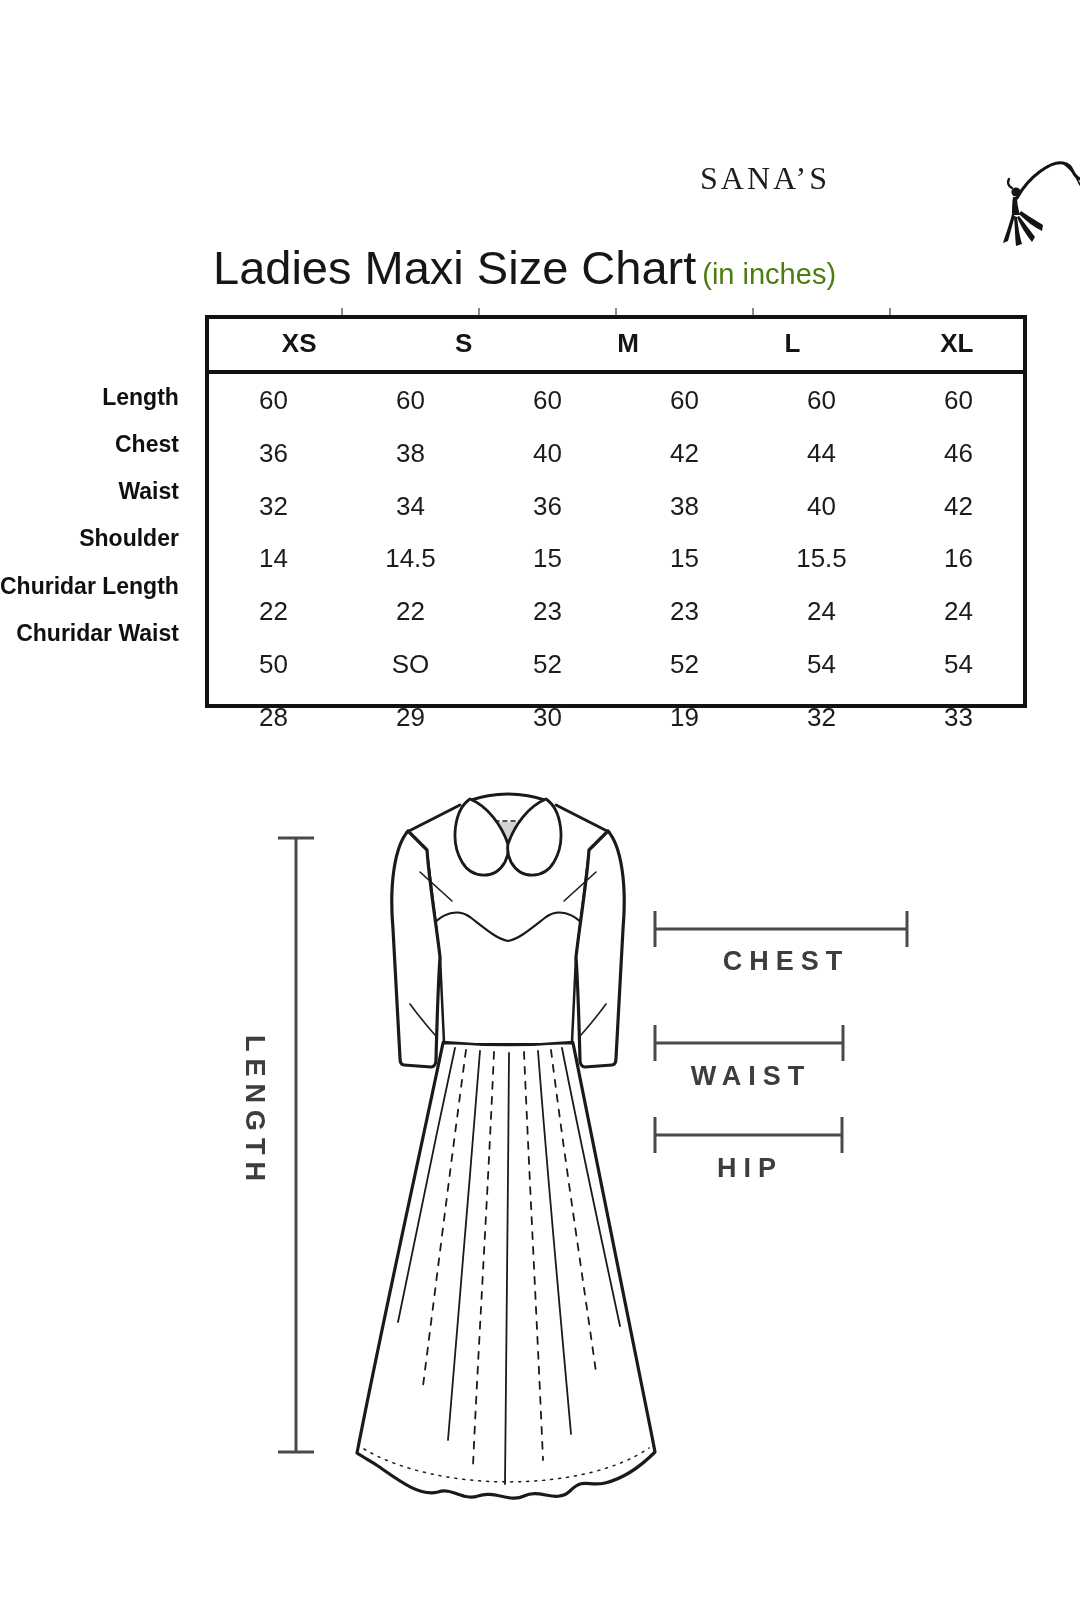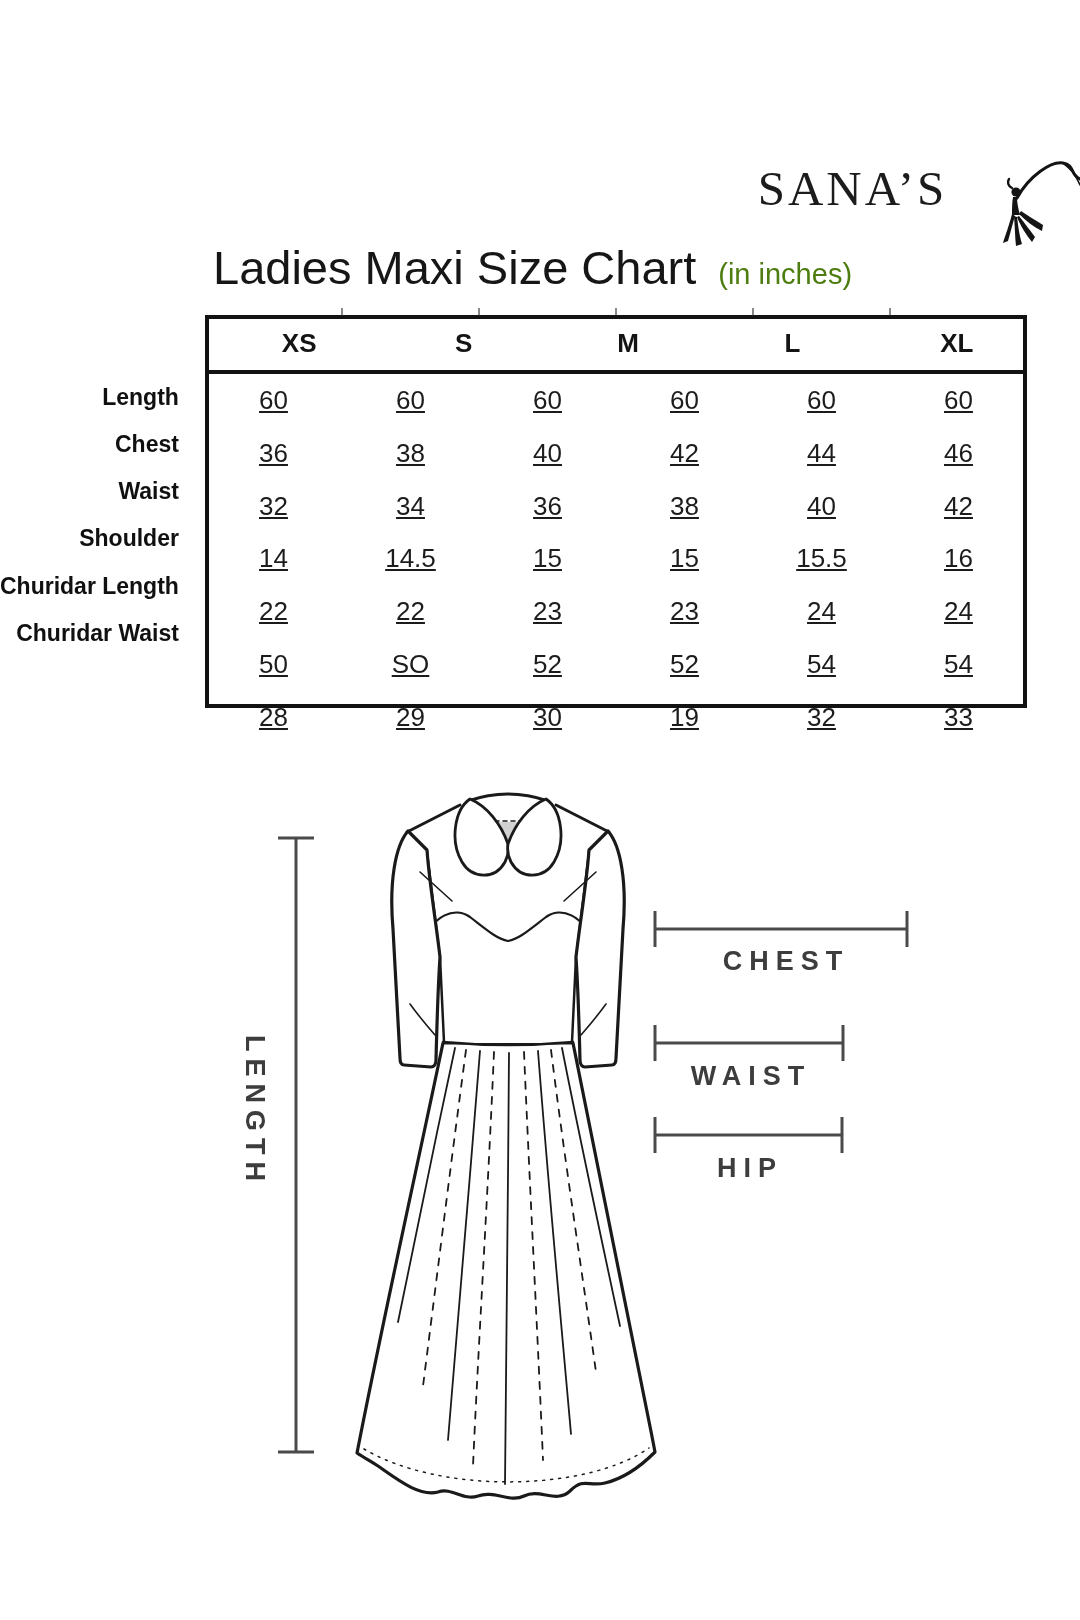--- a/index.html
+++ b/index.html
@@ -2,46 +2,46 @@
 <html><head>
 <meta charset="utf-8">
 <style>
   html,body{margin:0;padding:0;background:#e8e8e8;}
   .page{
     position:relative;width:1080px;height:1620px;background:#ffffff;
     font-family:"Liberation Sans",sans-serif;color:#1b1b1b;overflow:hidden;margin:0 auto;
   }
   
   .brand-text{
-    position:absolute;left:700px;top:160px;width:305px;text-align:center;
-    font-family:"Liberation Serif",serif;font-size:49px;letter-spacing:3px;
+    position:absolute;left:700px;top:160px;width:305px;text-align:left;
+    font-family:"Liberation Serif",serif;font-size:32px;letter-spacing:3px;
     color:#1c1c1c;white-space:nowrap;
   }
   .brand-icon{position:absolute;left:1003px;top:148px;width:78px;height:100px;}
   
   .title-wrap{
-    position:absolute;left:213px;top:240px;display:flex;align-items:baseline;gap:22px;
+    position:absolute;left:213px;top:240px;display:flex;align-items:baseline;gap:6px;
   }
   .title-main{font-size:47px;color:#161616;}
   .title-note{font-size:29px;color:#4d7c0f;}
   
   .tbl-border{
     position:absolute;left:205px;top:315px;width:822px;height:393px;
     border:4px solid #121212;box-sizing:border-box;background:transparent;
   }
   .tbl-sep{position:absolute;left:205px;top:370px;width:822px;height:4px;background:#121212;}
   .tick{position:absolute;width:2px;height:8px;background:#2a2a2a;opacity:.55;}
   .thead{
     position:absolute;left:205px;top:317px;width:822px;height:53px;display:flex;
   }
   .hcell{flex:1;display:flex;align-items:center;justify-content:center;
     font-weight:bold;font-size:26px;color:#141414;padding-left:24px;}
   .tbody{
     position:absolute;left:205px;top:374px;width:822px;height:370px;
-    display:grid;grid-template-rows:repeat(7,1fr);text-decoration:underline;
+    display:grid;grid-template-rows:repeat(7,1fr);
   }
   .trow{display:flex;}
   .tcell{flex:1;display:flex;align-items:center;justify-content:center;
     font-size:26px;color:#1c1c1c;}
   .row-labels{
     position:absolute;left:0px;top:374px;width:168px;height:330px;
     display:grid;grid-template-rows:repeat(7,1fr);
   }
   .rlabel{display:flex;align-items:center;justify-content:flex-end;
     font-weight:bold;font-size:23px;color:#101010;white-space:nowrap;}

